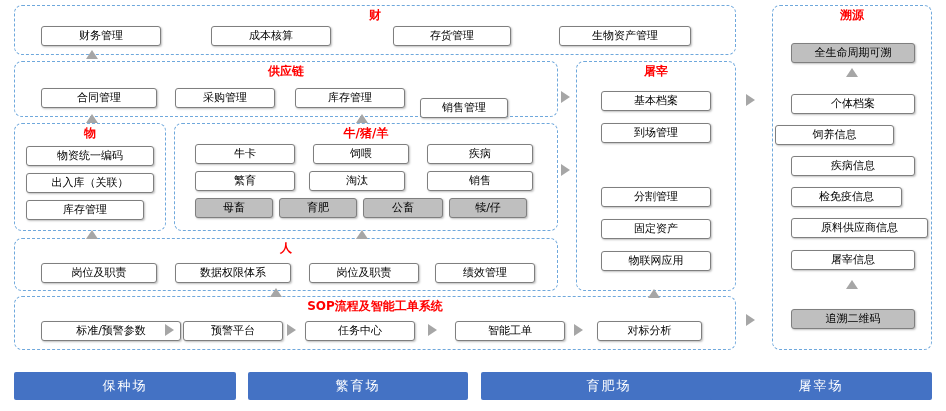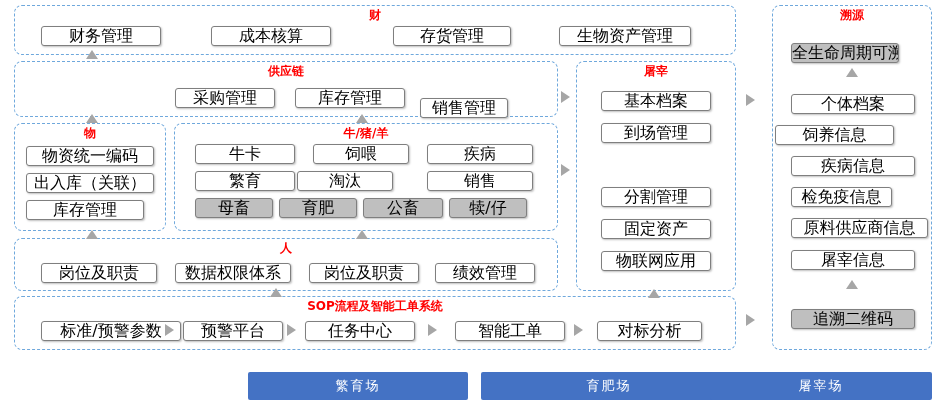--- a/index.html
+++ b/index.html
@@ -16,21 +16,21 @@
     background:#ffffff;
   }
   .zone-title {
     position:absolute; top:2px; left:50%; transform:translateX(-50%);
     color:var(--title-red,#FF0000); font-size:12px; font-weight:bold;
     white-space:nowrap; line-height:14px;
   }
   .node {
     position:absolute; height:20px; line-height:18px; box-sizing:border-box;
     border:1px solid var(--node-border,#7F7F7F); border-radius:3px;
-    background:#ffffff; font-size:16px; color:#000; text-align:center;
+    background:#ffffff; font-size:11px; color:#000; text-align:center;
     white-space:nowrap; overflow:hidden;
     box-shadow:1px 1px 2px rgba(0,0,0,0.25);
   }
   .node.gray { background:var(--gray-fill,#BFBFBF); }
   .arr-up {
     position:absolute; width:0; height:0;
     border-left:6px solid transparent; border-right:6px solid transparent;
     border-bottom:9px solid var(--arrow-gray,#A6A6A6);
   }
   .arr-right {
@@ -52,39 +52,40 @@
   <div class="zone" style="left:14px;top:5px;width:722px;height:50px">
     <div class="zone-title">财</div>
     <div class="node" style="left:26px;top:20px;width:120px">财务管理</div>
     <div class="node" style="left:196px;top:20px;width:120px">成本核算</div>
     <div class="node" style="left:378px;top:20px;width:118px">存货管理</div>
     <div class="node" style="left:544px;top:20px;width:132px">生物资产管理</div>
   </div>
 
   <div class="zone" style="left:14px;top:61px;width:544px;height:56px">
     <div class="zone-title">供应链</div>
+    <div class="node" style="left:26px;top:26px;width:116px">合同管理</div>
     <div class="node" style="left:160px;top:26px;width:100px">采购管理</div>
     <div class="node" style="left:280px;top:26px;width:110px">库存管理</div>
     <div class="node" style="left:405px;top:36px;width:88px">销售管理</div>
   </div>
 
   <div class="zone" style="left:14px;top:123px;width:152px;height:108px">
     <div class="zone-title">物</div>
     <div class="node" style="left:11px;top:22px;width:128px">物资统一编码</div>
     <div class="node" style="left:11px;top:49px;width:128px">出入库（关联）</div>
     <div class="node" style="left:11px;top:76px;width:118px">库存管理</div>
   </div>
 
   <div class="zone" style="left:174px;top:123px;width:384px;height:108px">
     <div class="zone-title">牛/猪/羊</div>
     <div class="node" style="left:20px;top:20px;width:100px">牛卡</div>
     <div class="node" style="left:138px;top:20px;width:96px">饲喂</div>
     <div class="node" style="left:252px;top:20px;width:106px">疾病</div>
     <div class="node" style="left:20px;top:47px;width:100px">繁育</div>
-    <div class="node" style="left:122px;top:47px;width:96px">淘汰</div>
+    <div class="node" style="left:134px;top:47px;width:96px">淘汰</div>
     <div class="node" style="left:252px;top:47px;width:106px">销售</div>
     <div class="node gray" style="left:20px;top:74px;width:78px">母畜</div>
     <div class="node gray" style="left:104px;top:74px;width:78px">育肥</div>
     <div class="node gray" style="left:188px;top:74px;width:80px">公畜</div>
     <div class="node gray" style="left:274px;top:74px;width:78px">犊/仔</div>
   </div>
 
   <div class="zone" style="left:14px;top:238px;width:544px;height:53px">
     <div class="zone-title">人</div>
     <div class="node" style="left:26px;top:24px;width:116px">岗位及职责</div>
@@ -106,25 +107,25 @@
     <div class="zone-title">屠宰</div>
     <div class="node" style="left:24px;top:29px;width:110px">基本档案</div>
     <div class="node" style="left:24px;top:61px;width:110px">到场管理</div>
     <div class="node" style="left:24px;top:125px;width:110px">分割管理</div>
     <div class="node" style="left:24px;top:157px;width:110px">固定资产</div>
     <div class="node" style="left:24px;top:189px;width:110px">物联网应用</div>
   </div>
 
   <div class="zone" style="left:772px;top:5px;width:160px;height:345px">
     <div class="zone-title">溯源</div>
-    <div class="node gray" style="left:18px;top:37px;width:108px">全生命周期可溯</div>
+    <div class="node gray" style="left:18px;top:37px;width:124px">全生命周期可溯</div>
     <div class="node" style="left:18px;top:88px;width:124px">个体档案</div>
     <div class="node" style="left:2px;top:119px;width:119px">饲养信息</div>
     <div class="node" style="left:18px;top:150px;width:124px">疾病信息</div>
-    <div class="node" style="left:18px;top:181px;width:101px">检免疫信息</div>
+    <div class="node" style="left:18px;top:181px;width:111px">检免疫信息</div>
     <div class="node" style="left:18px;top:212px;width:137px">原料供应商信息</div>
     <div class="node" style="left:18px;top:244px;width:124px">屠宰信息</div>
     <div class="node gray" style="left:18px;top:303px;width:124px">追溯二维码</div>
   </div>
 
   <div class="arr-up" style="left:86px;top:50px"></div>
   <div class="arr-up" style="left:86px;top:114px"></div>
   <div class="arr-up" style="left:356px;top:114px"></div>
   <div class="arr-up" style="left:86px;top:230px"></div>
   <div class="arr-up" style="left:356px;top:230px"></div>
@@ -134,17 +135,18 @@
   <div class="arr-up" style="left:846px;top:280px"></div>
   <div class="arr-right" style="left:561px;top:91px"></div>
   <div class="arr-right" style="left:561px;top:164px"></div>
   <div class="arr-right" style="left:746px;top:94px"></div>
   <div class="arr-right" style="left:746px;top:314px"></div>
   <div class="arr-right" style="left:165px;top:324px"></div>
   <div class="arr-right" style="left:287px;top:324px"></div>
   <div class="arr-right" style="left:428px;top:324px"></div>
   <div class="arr-right" style="left:574px;top:324px"></div>
 
+  <div class="farm" style="left:14px;width:222px">保种场</div>
   <div class="farm" style="left:248px;width:220px">繁育场</div>
   <div class="farm" style="left:481px;width:256px">育肥场</div>
   <div class="farm" style="left:710px;width:222px">屠宰场</div>
 
 </div>
 
 </body></html>

